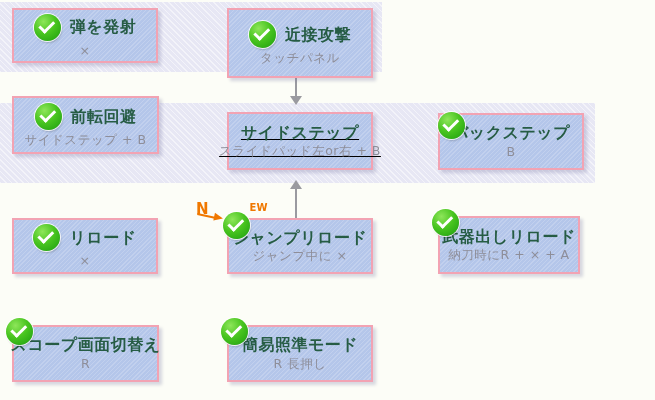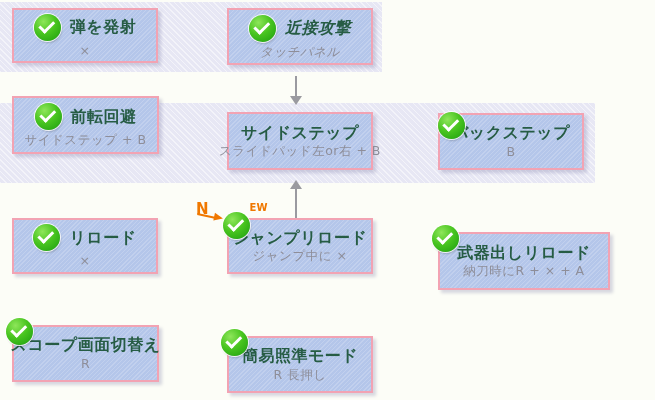--- a/index.html
+++ b/index.html
@@ -64,29 +64,29 @@
     width:12px;height:6px;
     border-left:3px solid #fff;border-bottom:3px solid #fff;
     transform:rotate(-45deg) translate(1px,-2px);
   }
   .corner-check{position:absolute;left:-8px;top:-9px;}
   #nd-backstep .corner-check{left:-2px;top:-3px;}
   #nd-jumpreload .corner-check{left:-6px;top:-8px;}
 
   
   #nd-shoot       {left:12px;  top:8px;   width:146px; height:55px;}
-  #nd-melee       {left:227px; top:8px;   width:146px; height:57px;font-style:italic;}
+  #nd-melee       {left:227px; top:8px;   width:146px; height:70px;}
   #nd-roll        {left:12px;  top:96px; width:147px; height:58px;}
-  #nd-sidestep    {left:227px; top:112px; width:146px; height:58px;}
+  #nd-sidestep    {left:227px; top:112px; width:146px; height:58px;text-decoration:underline;}
   #nd-backstep    {left:438px; top:113px; width:146px; height:57px;}
   #nd-reload      {left:12px;  top:218px; width:146px; height:56px;}
   #nd-jumpreload  {left:227px; top:218px; width:146px; height:56px;}
-  #nd-weaponreload{left:438px; top:232px; width:172px; height:58px;align-items:center;}
+  #nd-weaponreload{left:438px; top:216px; width:142px; height:58px;align-items:center;}
   #nd-scope       {left:12px;  top:325px; width:147px; height:57px;}
-  #nd-aim         {left:227px; top:325px; width:146px; height:57px;margin-top:11px;}
+  #nd-aim         {left:227px; top:325px; width:146px; height:57px;}
 
   
   .arrow{position:absolute;display:flex;flex-direction:column;align-items:center;width:12px;}
   .arrow .shaft{width:2px;background:var(--arrow-gray);}
   .arrow .head-down{
     width:0;height:0;
     border-left:6px solid transparent;border-right:6px solid transparent;
     border-top:9px solid var(--arrow-gray);
   }
   .arrow .head-up{

